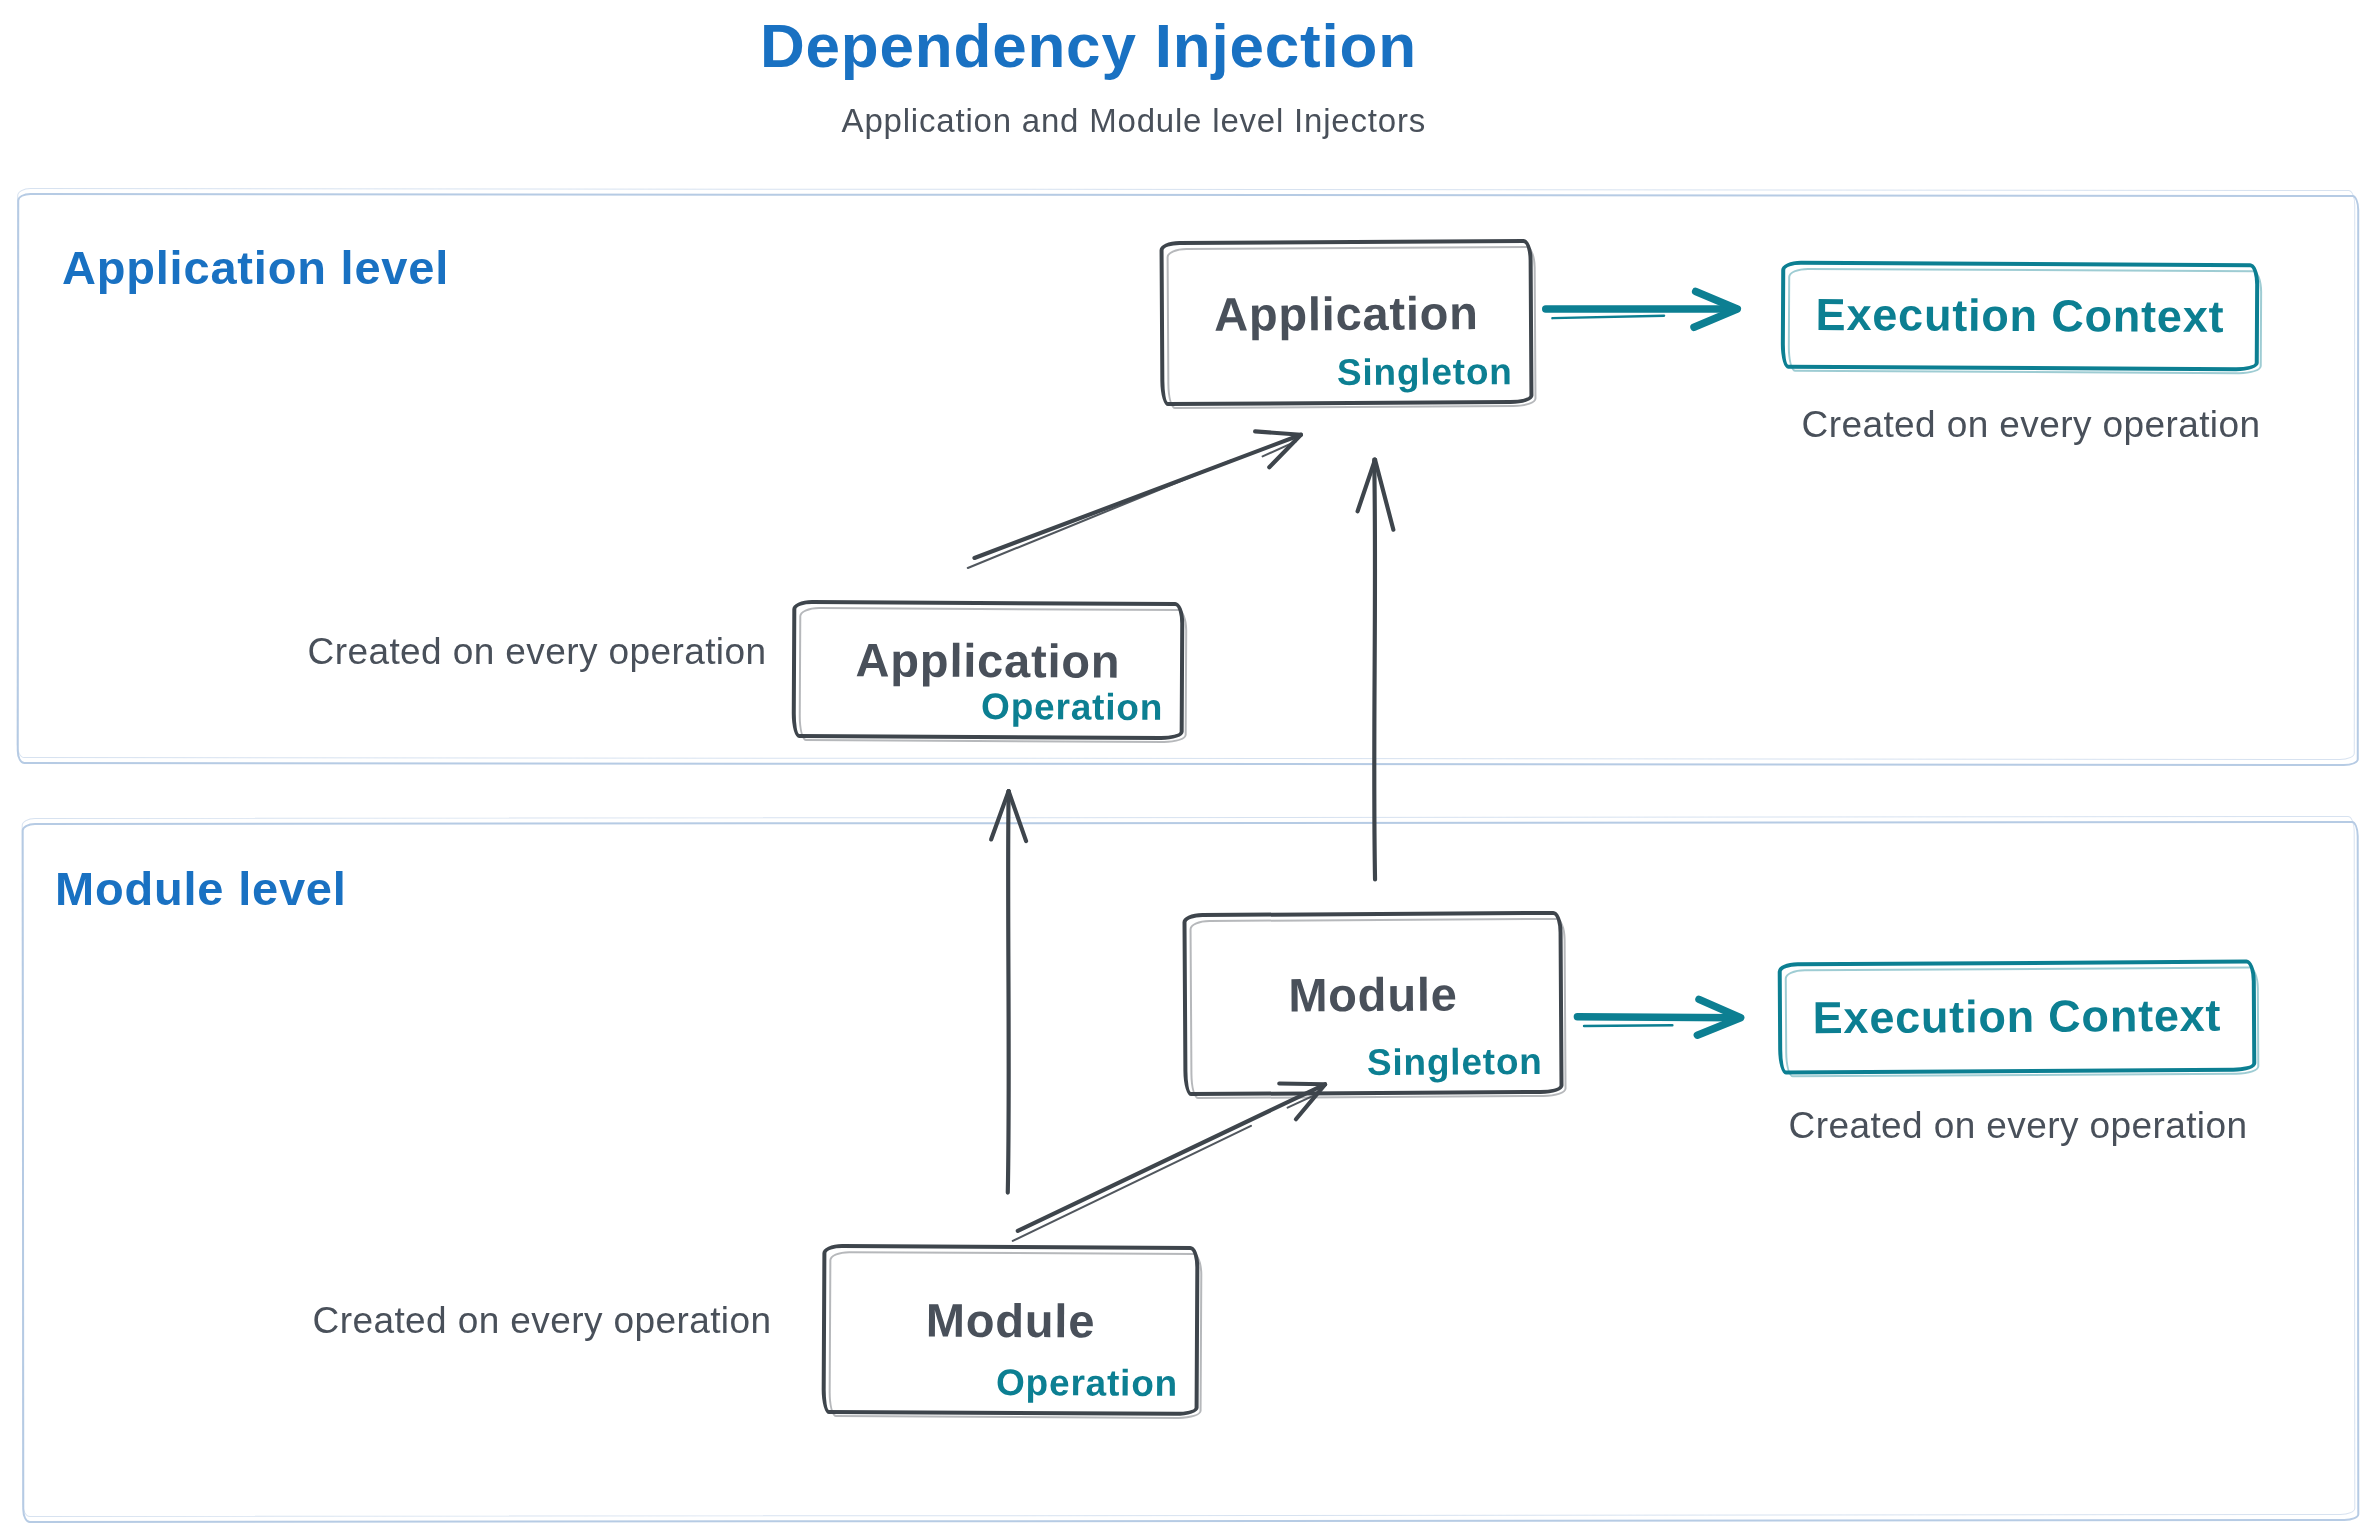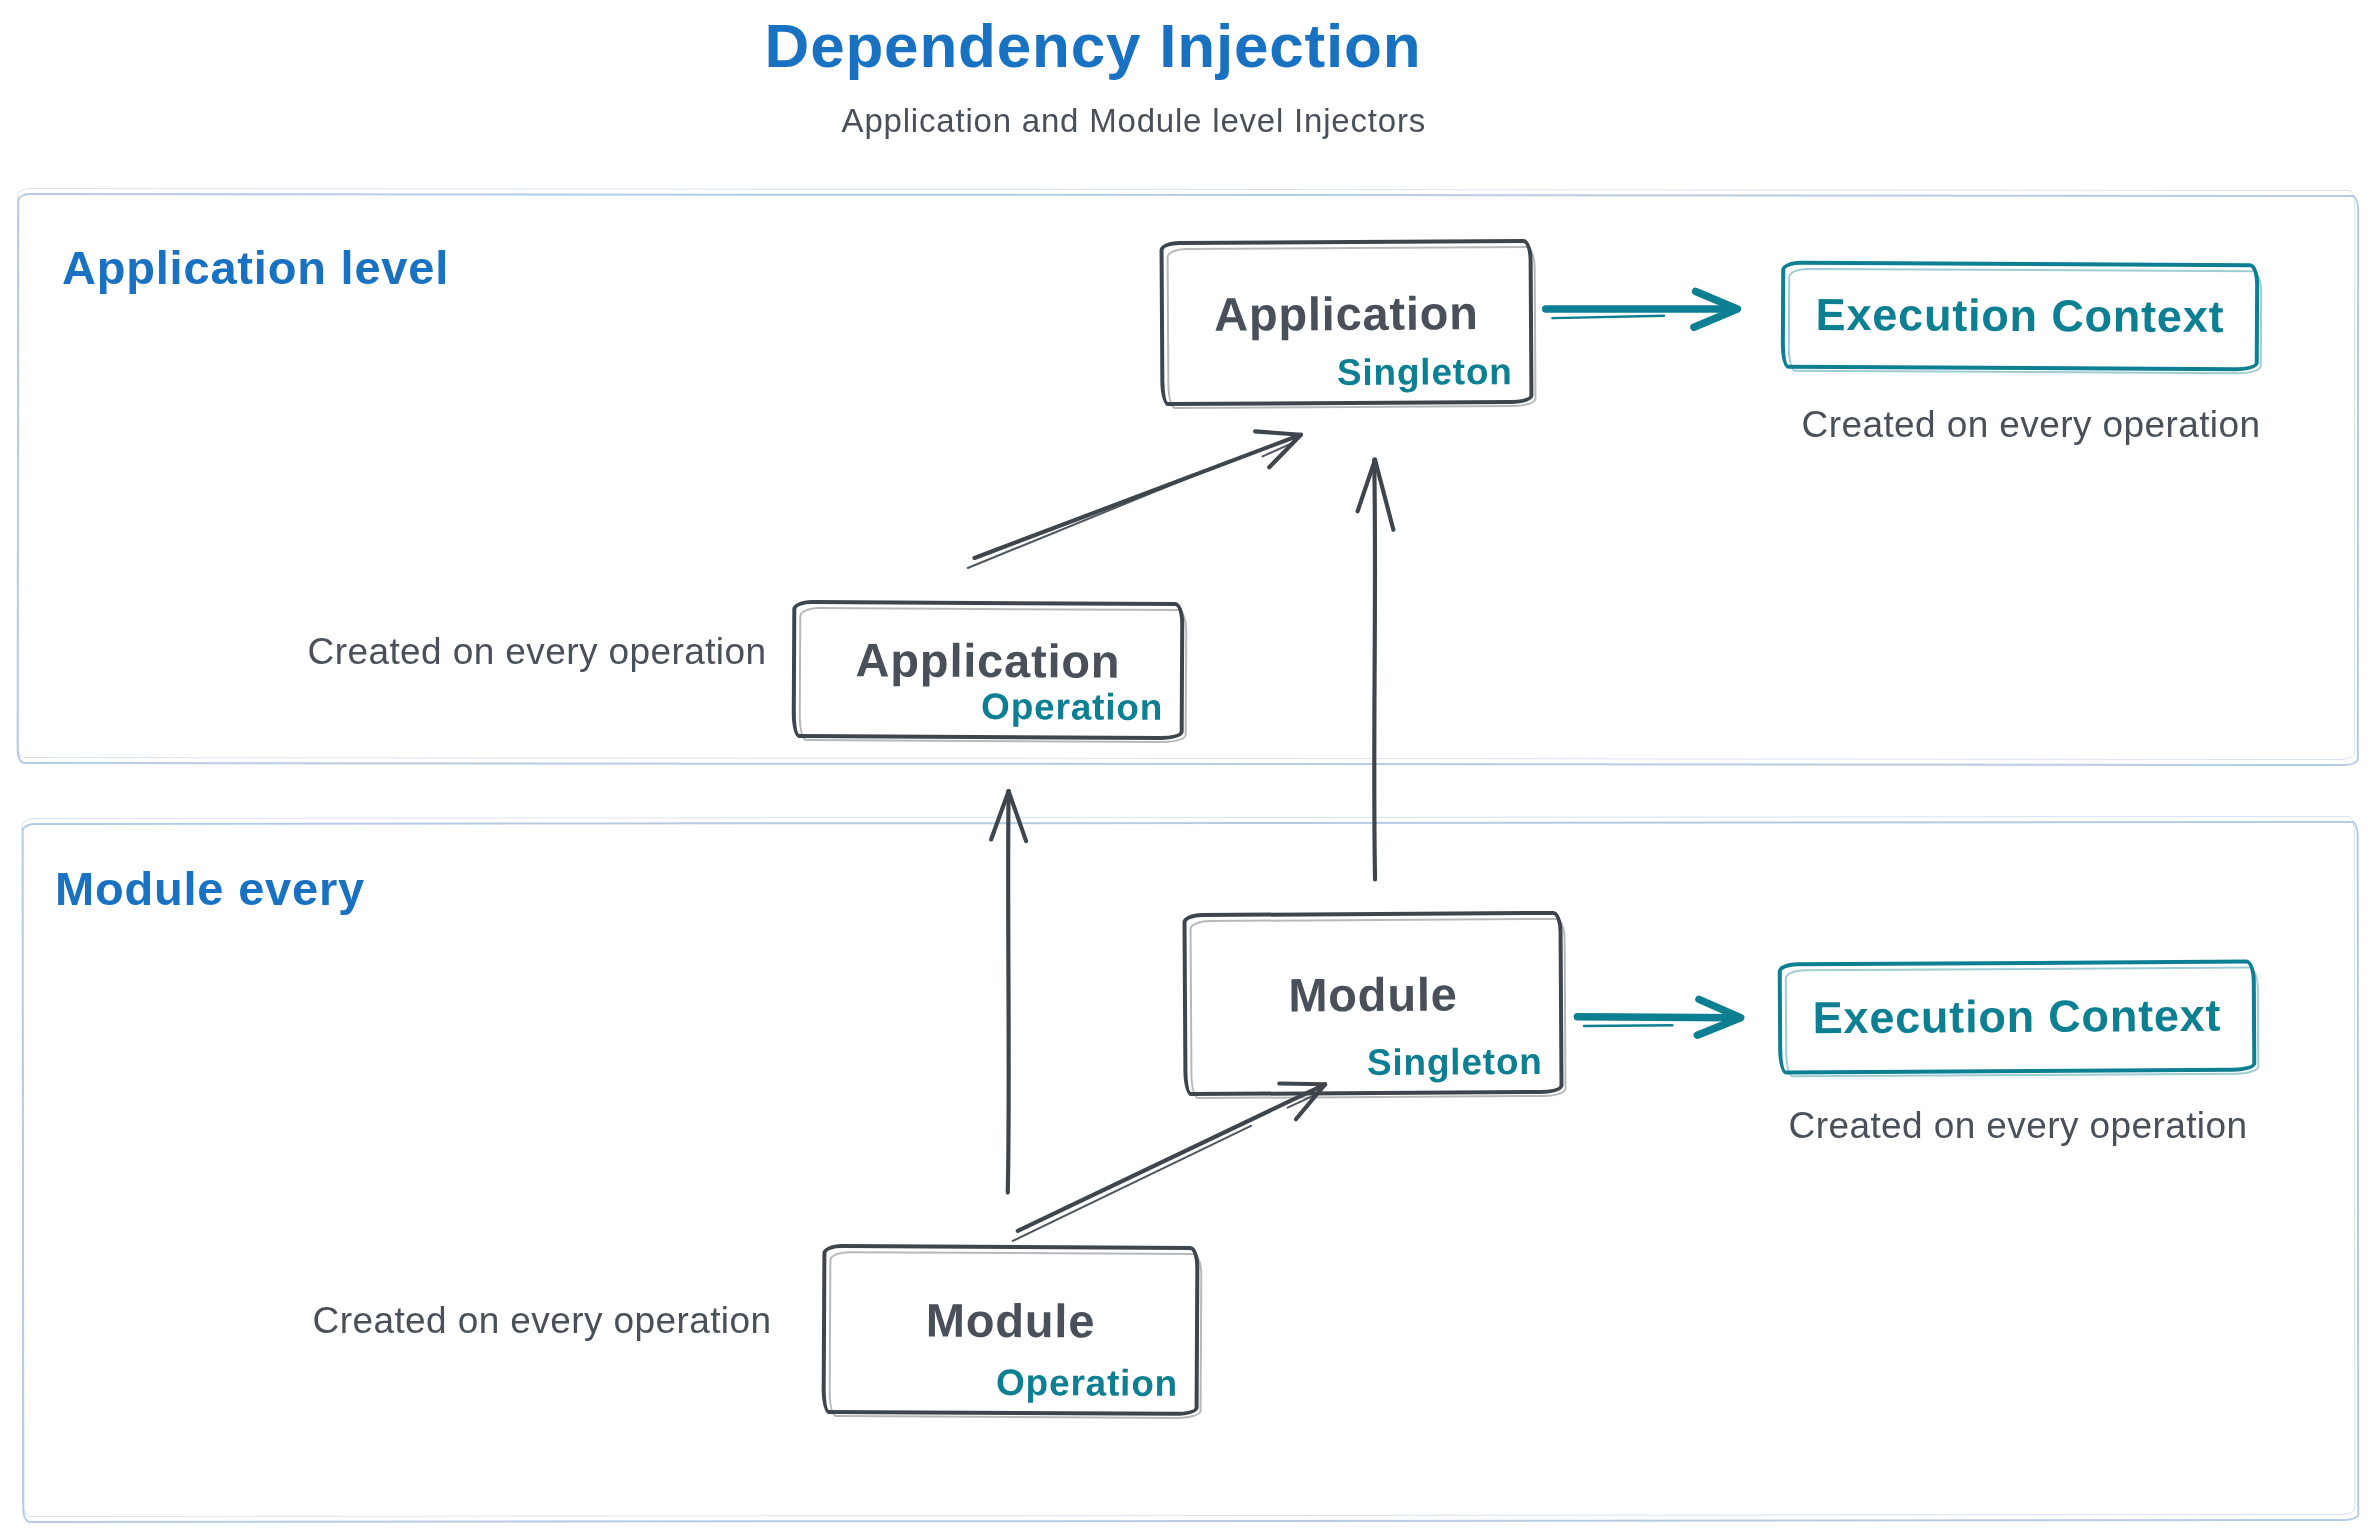--- a/index.html
+++ b/index.html
@@ -11,21 +11,21 @@
     --bg:#ffffff;
   }
   *{margin:0;padding:0;box-sizing:border-box;}
   html,body{width:2377px;height:1534px;background:var(--bg);overflow:hidden;}
   body{font-family:"Liberation Sans","DejaVu Sans",sans-serif;color:var(--ink);}
   .canvas{position:relative;width:2377px;height:1534px;background:var(--bg);}
 
   
   .title{
     position:absolute;left:760px;top:10px;width:666px;
-    text-align:center;font-size:62px;font-weight:700;letter-spacing:0.8px;
+    font-size:62px;font-weight:700;letter-spacing:0.8px;
     color:var(--blue);
   }
   .subtitle{
     position:absolute;left:760px;top:102px;width:666px;
     text-align:right;font-size:33px;font-weight:400;letter-spacing:0.8px;
     color:var(--ink);
   }
 
   
   .level-frame{
@@ -105,21 +105,21 @@
 
 <div class="canvas">
 
   <div class="title">Dependency Injection</div>
   <div class="subtitle">Application and Module level Injectors</div>
 
   <div class="level-frame frame-app"></div>
   <div class="level-label label-app">Application level</div>
 
   <div class="level-frame frame-mod"></div>
-  <div class="level-label label-mod">Module every</div>
+  <div class="level-label label-mod">Module level</div>
 
   <div class="node n-app-singleton tilt-l">
     <div class="node-title">Application</div>
     <div class="node-scope">Singleton</div>
   </div>
 
   <div class="node exec n-exec-app tilt-r">
     <div class="node-title">Execution Context</div>
   </div>
   <div class="caption cap-exec-app">Created on every operation</div>

